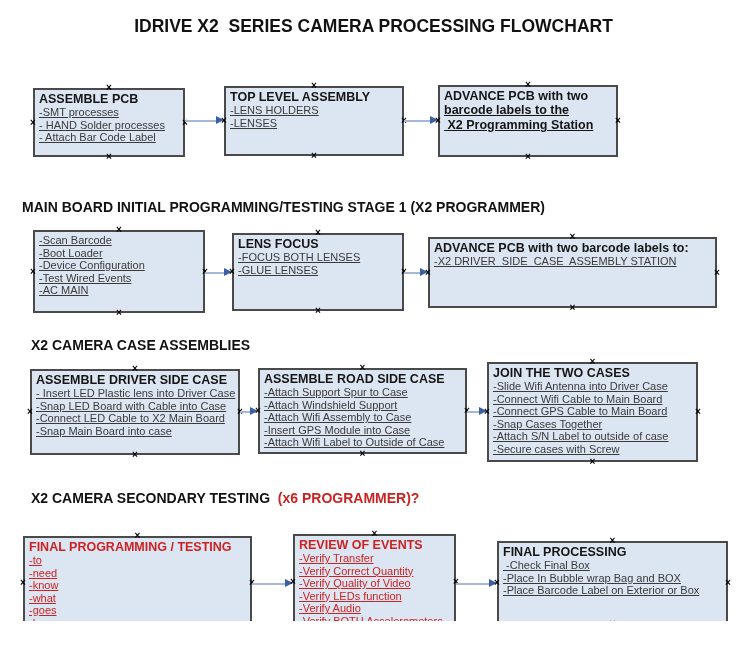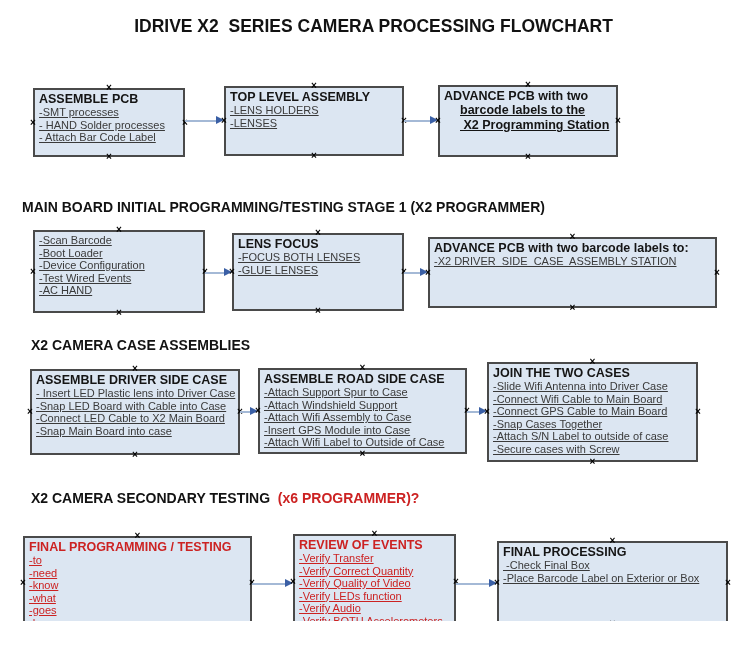--- a/index.html
+++ b/index.html
@@ -19,21 +19,21 @@
     position:absolute; background:#dce6f2; border:2px solid #4a4a4a;
     box-sizing:border-box; padding:2px 3px 0 4px; overflow:visible;
   }
   .box-title {
     font-size:12.5px; line-height:14px; font-weight:bold; color:#151515; white-space:pre;
   }
   .box-line {
     font-size:11px; line-height:12.5px; color:#3a3a3a; white-space:pre;text-decoration:underline;
   }
   .red .box-title, .red .box-line { color:#cc2222; }
-  .bold-lines .box-line { font-weight:bold; font-size:12.5px; line-height:15px; color:#151515;margin-left:16px; }
+  .bold-lines .box-line { font-weight:bold; font-size:12.5px; line-height:15px; color:#151515; }
   .handle {
     position:absolute; font-size:10px; font-weight:bold; color:#000;
     line-height:8px; width:8px; height:8px; text-align:center; pointer-events:none;
   }
   .h-t { left:50%; top:-6px; margin-left:-4px; }
   .h-b { left:50%; bottom:-6px; margin-left:-4px; }
   .h-l { left:-6px; top:50%; margin-top:-4px; }
   .h-r { right:-6px; top:50%; margin-top:-4px; }
   .arrow { position:absolute; height:9px; }
   .arrow .line {
@@ -93,21 +93,21 @@
       <span class="handle h-r">×</span>
     </div>
 
   <div class="section-heading" style="left:22px;top:199px">MAIN BOARD INITIAL PROGRAMMING/TESTING STAGE 1 (X2 PROGRAMMER)</div>
 
   <div class="box" style="left:33px;top:230px;width:172px;height:83px">
     <div class="box-line">-Scan Barcode</div>
     <div class="box-line">-Boot Loader</div>
     <div class="box-line">-Device Configuration</div>
     <div class="box-line">-Test Wired Events</div>
-    <div class="box-line">-AC HAND</div>
+    <div class="box-line">-AC MAIN</div>
   <span class="handle h-t">×</span>
       <span class="handle h-b">×</span>
       <span class="handle h-l">×</span>
       <span class="handle h-r">×</span>
     </div>
 
   <div class="arrow" style="left:205px;top:268px;width:27px">
     <span class="line"></span>
     <span class="head"></span>
   </div>
@@ -224,20 +224,21 @@
     </div>
 
   <div class="arrow" style="left:456px;top:579px;width:41px">
     <span class="line"></span>
     <span class="head"></span>
   </div>
 
   <div class="box" style="left:497px;top:541px;width:231px;height:83px">
     <div class="box-title">FINAL PROCESSING</div>
     <div class="box-line"> -Check Final Box</div>
+    <div class="box-line">-Place In Bubble wrap Bag and BOX</div>
     <div class="box-line">-Place Barcode Label on Exterior or Box</div>
   <span class="handle h-t">×</span>
       <span class="handle h-b">×</span>
       <span class="handle h-l">×</span>
       <span class="handle h-r">×</span>
     </div>
 
 </div>
 
 </body></html>

